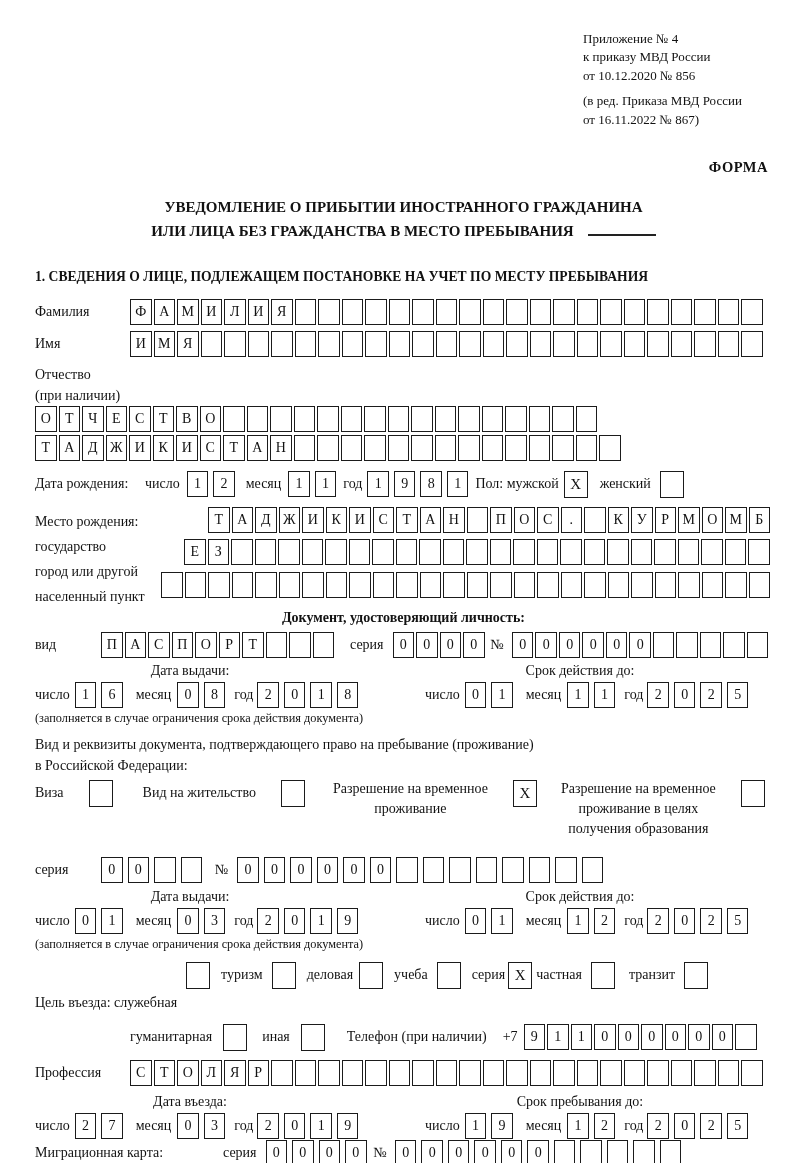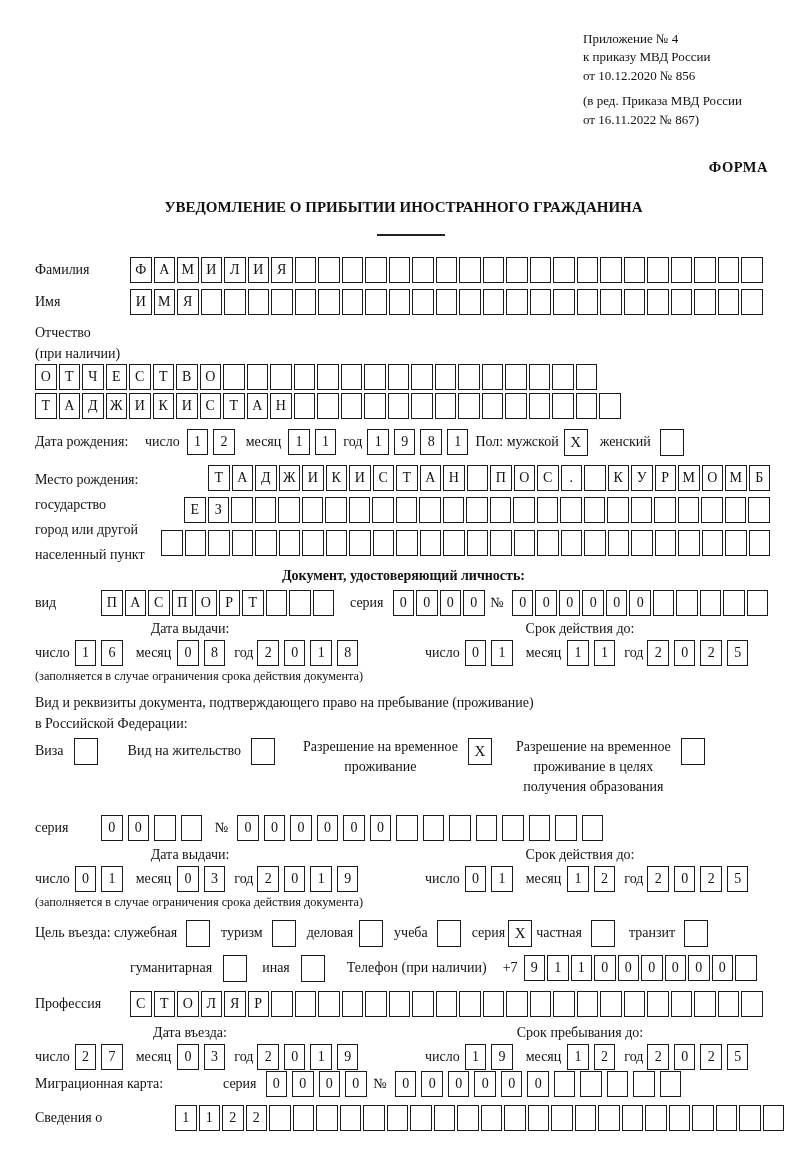--- a/index.html
+++ b/index.html
@@ -38,43 +38,44 @@
   .lgrid-label{position:absolute;left:0;top:2px;}
   .lgrid-row{margin-bottom:6.5px;}
   .dd{display:flex;align-items:flex-start;margin-top:4px;}
   .dd-col{width:358px;flex:none;}
   .dd-col.right{width:auto;margin-left:32px;}
   .dd-title{width:310px;text-align:center;margin-bottom:3px;}
   .dd-row{display:flex;align-items:center;}
   .dd-row .lbl{line-height:26px;}
   .dd-note{text-align:left;font-size:12.3px;margin-top:3px;}
   .chkline{display:flex;align-items:flex-start;margin-top:6px;}
-  .chk-item{display:flex;align-items:flex-start;flex:none;}
+  .chk-item{display:flex;align-items:flex-start;flex:none;gap:15px;}
   .chk-item .chk{margin-left:10px;margin-top:1px;}
   .chk-item .chk-lbl{text-align:center;line-height:20px;}
   .chk-item .chk-lbl.single{line-height:27px;}
 </style>
 </head>
 <body>
 
 <div class="page">
   <div class="appendix">
     <div class="ap-line">Приложение № 4</div>
     <div class="ap-line">к приказу МВД России</div>
     <div class="ap-line">от 10.12.2020 № 856</div>
   </div>
   <div class="revision">
     <div class="ap-line">(в ред. Приказа МВД России</div>
     <div class="ap-line">от 16.11.2022 № 867)</div>
   </div>
   <div class="forma">ФОРМА</div>
   <div class="title">
     <div>УВЕДОМЛЕНИЕ О ПРИБЫТИИ ИНОСТРАННОГО ГРАЖДАНИНА</div>
-    <div><span class="blank"></span></div>
+    <div><span>ИЛИ ЛИЦА БЕЗ ГРАЖДАНСТВА В МЕСТО ПРЕБЫВАНИЯ</span><span class="blank"></span></div>
   </div>
+  <div class="sec-head">1. СВЕДЕНИЯ О ЛИЦЕ, ПОДЛЕЖАЩЕМ ПОСТАНОВКЕ НА УЧЕТ ПО МЕСТУ ПРЕБЫВАНИЯ</div>
   <div id="form-body">
       <div class="frow" style="margin-top: 4px;">
         <span class="lbl" style="width: 95px;">Фамилия</span>
         <span class="boxrun">
           <span class="cell">Ф</span>
           <span class="cell">А</span>
           <span class="cell">М</span>
           <span class="cell">И</span>
           <span class="cell">Л</span>
           <span class="cell">И</span>
@@ -495,21 +496,21 @@
                 <span class="cell d">0</span>
                 <span class="cell d">2</span>
                 <span class="cell d">5</span>
               </span>
             </div>
           </div>
         </div>
         <div class="dd-note">(заполняется в случае ограничения срока действия документа)</div>
       </div>
       <div class="frow" style="margin-top: 10px;">
-        <span class="lbl" style="margin-right: 9px;">Цель въезда: служебная</span>
+        <span class="lbl" style="margin-right: 9px; margin-top: 28px;">Цель въезда: служебная</span>
         <span class="chk"></span>
         <span class="lbl" style="margin-left: 11px; margin-right: 9px;">туризм</span>
         <span class="chk"></span>
         <span class="lbl" style="margin-left: 11px; margin-right: 6px;">деловая</span>
         <span class="chk"></span>
         <span class="lbl" style="margin-left: 11px; margin-right: 9px;">учеба</span>
         <span class="chk"></span>
         <span class="lbl" style="margin-left: 11px; margin-right: 3px;">серия</span>
         <span class="chk">X</span>
         <span class="lbl" style="margin-left: 4px; margin-right: 9px;">частная</span>

